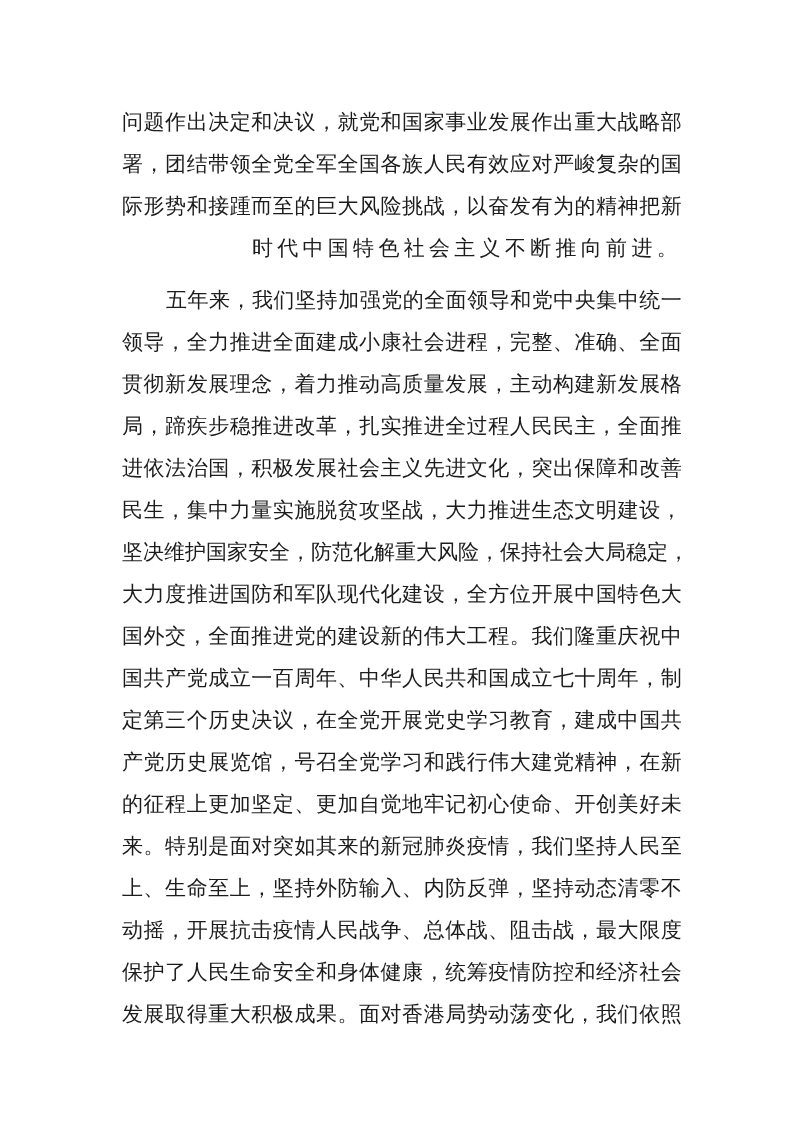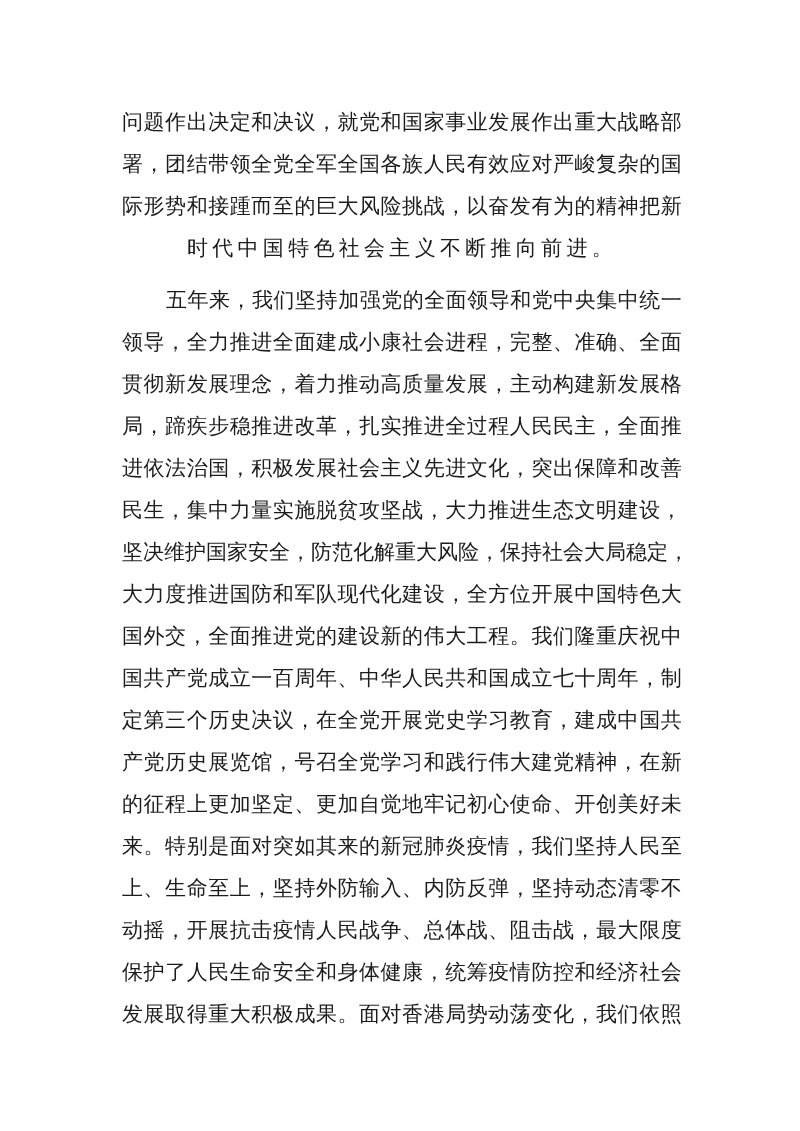--- a/index.html
+++ b/index.html
@@ -27,21 +27,21 @@
     width: 560px;
     color: #1c1c1c;
     font-family: "DejaVu Serif", "Liberation Serif", serif;
     font-size: 21px;
   }
   .line {
     height: 42px;
     line-height: 42px;
     white-space: nowrap;
     letter-spacing: 4.3px;
-    text-align: center;
+    text-align: right;
   }
   .line.justify {
     text-align: justify;
     text-align-last: justify;
     letter-spacing: 0;
   }
   .line.indent {
     padding-left: 44px;
   }
   #para-1 { top: 101px; }

